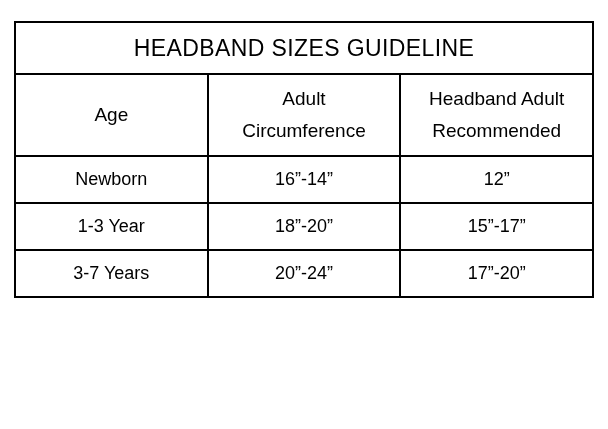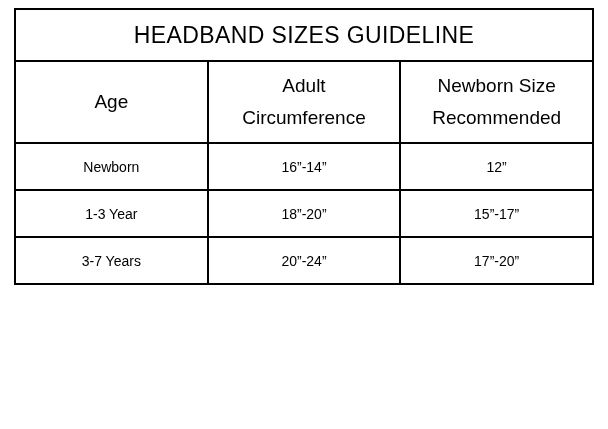--- a/index.html
+++ b/index.html
@@ -19,21 +19,21 @@
     height: 429px;
     box-sizing: border-box;
     display: flex;
     flex-direction: column;
     align-items: center;
     justify-content: flex-start;
   }
   table.size-table {
     border-collapse: collapse;
     width: 580px;
-    margin-top: 8px;
+    margin-top: 21px;
     table-layout: fixed;
   }
   table.size-table td,
   table.size-table th {
     border: 2px solid #000000;
     text-align: center;
     vertical-align: middle;
     font-weight: normal;
     padding: 0;
   }
@@ -45,21 +45,21 @@
   .header-cell {
     height: 80px;
     font-size: 19px;
     line-height: 32px;
   }
   .header-cell .hline {
     display: block;
   }
   .body-cell {
     height: 45px;
-    font-size: 14px;
+    font-size: 18px;
   }
   .col-age { width: 200px; }
   .col-circ { width: 190px; }
   .col-size { width: 190px; }
 </style>
 </head>
 <body>
 
 <div id="chart-wrap">
   <table class="size-table">
@@ -69,21 +69,21 @@
       </tr>
       <tr>
         <td class="header-cell col-age">
           <span class="hline">Age</span>
         </td>
         <td class="header-cell col-circ">
           <span class="hline">Adult</span>
           <span class="hline">Circumference</span>
         </td>
         <td class="header-cell col-size">
-          <span class="hline">Newborn Size</span>
+          <span class="hline">Headband Adult</span>
           <span class="hline">Recommended</span>
         </td>
       </tr>
       <tr>
         <td class="body-cell col-age">Newborn</td>
         <td class="body-cell col-circ">16”-14”</td>
         <td class="body-cell col-size">12”</td>
       </tr>
       <tr>
         <td class="body-cell col-age">1-3 Year</td>

